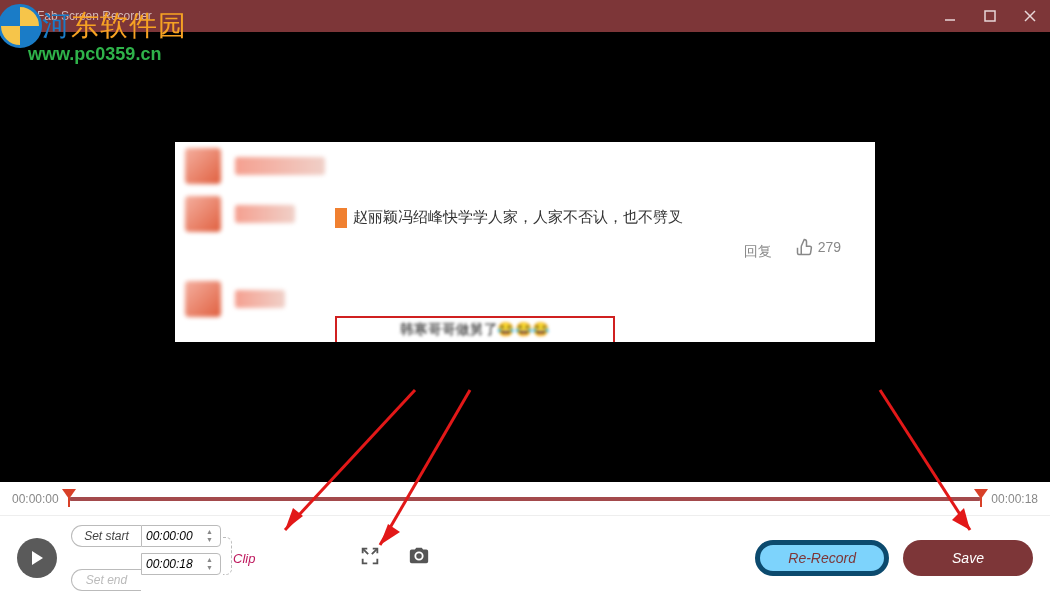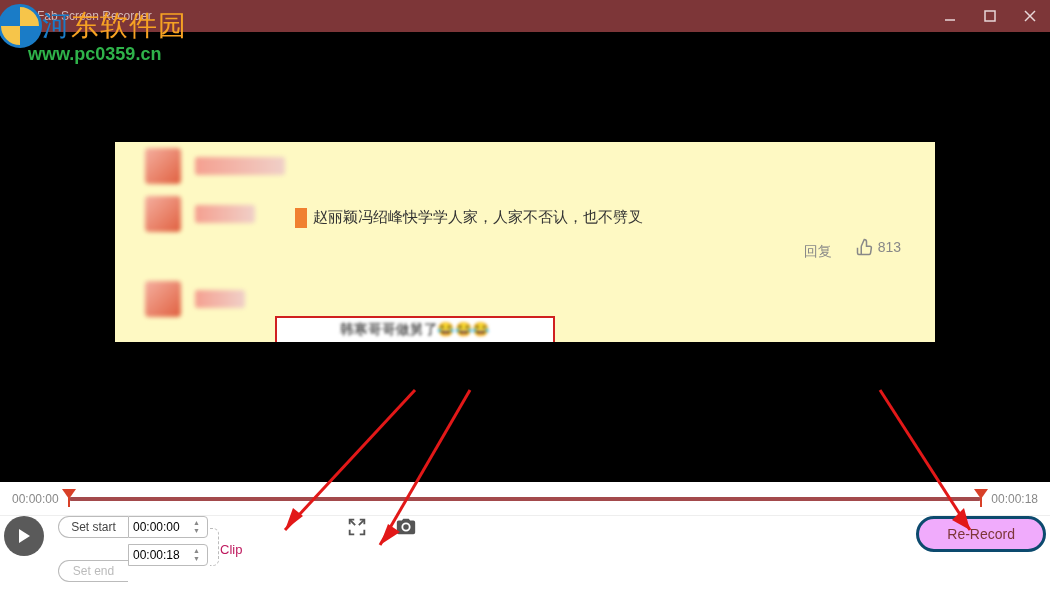--- a/index.html
+++ b/index.html
@@ -40,27 +40,26 @@
   background: conic-gradient(#f6c54a 0 90deg, #1a7cc7 90deg 180deg, #f6c54a 180deg 270deg, #1a7cc7 270deg 360deg);
   border: 3px solid #1a7cc7;
   position: relative;
 }
 .watermark .txt { font-size: 28px; font-weight: 400; letter-spacing: 1px; }
 .watermark .txt .blue { color: #1a7cc7; }
 .watermark .txt .orange { color: #f6a223; }
 .watermark .url { color: #2fb34a; font-size: 18px; font-weight: 700; margin-top: -4px; margin-left: 30px; }
 
 .screenshot {
-  width: 820px;
+  width: 700px;
   height: 200px;
-  background: #fef9c3;
+  background: #ffffff;
   margin-top: -30px;
   position: relative;
   overflow: hidden;
-  padding-left: 20px;
 }
 .screenshot .row { display: flex; align-items: center; padding: 6px 10px; filter: blur(2px); }
 .screenshot .avatar { width: 36px; height: 36px; background: linear-gradient(135deg,#f5b0a0,#e06040); border-radius: 4px; margin-right: 14px; }
 .screenshot .bar { height: 18px; background: linear-gradient(90deg,#f5a090,#f0d0c8); border-radius: 3px; }
 .screenshot .comment1 { filter: none; color: #333; font-size: 15px; margin-left: 160px; margin-top: -30px; }
 .screenshot .comment1 .ob { display:inline-block; width:12px; height:20px; background:#f08030; vertical-align:middle; margin-right:6px;}
 .screenshot .reply { filter:none; color:#888; font-size:14px; text-align:right; padding-right:34px; margin-top:10px; }
 .screenshot .reply .like { display:inline-flex; align-items:center; margin-left:20px; }
 .screenshot .redbox { position:absolute; bottom:0; left:160px; width:280px; height:26px; border:2px solid #d02020; border-bottom:none; display:flex; align-items:center; justify-content:center; background:#fff; }
 .screenshot .redbox span{ filter: blur(1.5px); font-size:14px; }
@@ -84,24 +83,25 @@
 }
 .timeline .handle::after {
   content:''; position:absolute; left:-1px; top:8px; width:2px; height:10px; background:#d84028;
 }
 .timeline .handle.start { left: 0; }
 .timeline .handle.end { right: 0; }
 
 .controls-bar {
   height: 84px;
   display: flex;
-  align-items: flex-start;
-  padding: 0 4px;
+  align-items: center;
+  padding: 0 17px;
   gap: 14px;
   background: #fff;
+  font-style: italic;
 }
 .play-btn {
   width: 40px; height: 40px; border-radius: 50%;
   background: #5a5a5a; display: flex; align-items: center; justify-content: center;
   cursor: pointer;
 }
 .play-btn svg { fill: #fff; }
 
 .clip-group { display: flex; align-items: center; gap: 4px; }
 .clip-inputs { display: flex; flex-direction: column; gap: 6px; }
@@ -127,21 +127,21 @@
 .tool-icons { display: flex; gap: 26px; margin-left: 90px; }
 .tool-icons .ti { cursor: pointer; color: #555; }
 
 .spacer { flex: 1; }
 
 .btn {
   height: 36px; padding: 0 28px; border-radius: 18px;
   font-size: 14px; display: flex; align-items: center; justify-content: center;
   cursor: pointer;
 }
-.btn-outline { border: 3px solid #0c4a6e; color: #7d3638; background: #f0abfc; }
+.btn-outline { border: 5px solid #0c4a6e; color: #7d3638; background: #7dd3fc; }
 .btn-primary { background: #7d3638; color: #fff; border: none; min-width: 130px; }
 
 
 .arrow { position: absolute; pointer-events: none; z-index: 20; }
 .arrow svg line { stroke: #e21818; stroke-width: 3; }
 .arrow svg polygon { fill: #e21818; }
 </style>
 </head>
 <body>
 
@@ -187,21 +187,21 @@
         <div class="avatar"></div>
         <div class="bar" style="width:60px"></div>
       </div>
     <div class="comment1"><span class="ob"></span><span>赵丽颖冯绍峰快学学人家，人家不否认，也不劈叉</span></div>
     <div class="reply">
       <span>回复</span>
       <span class="like">
         <svg width="18" height="18" viewBox="0 0 24 24" fill="none" stroke="#888" stroke-width="2">
             <path d="M7 22V11M2 13v7a2 2 0 002 2h13.4a2 2 0 002-1.7l1.1-7A2 2 0 0018.5 11H14V5a3 3 0 00-3-3l-4 9"></path>
           </svg>
-        &nbsp;<span>813</span>
+        &nbsp;<span>279</span>
       </span>
     </div>
     <div class="row" style="margin-top:14px">
         <div class="avatar"></div>
         <div class="bar" style="width:50px"></div>
       </div>
 
     <div class="redbox">
         <span>韩寒哥哥做舅了😂😂😂</span>
       </div>
@@ -261,20 +261,21 @@
     <div class="ti">
       <svg width="24" height="22" viewBox="0 0 24 24" fill="#555">
           <path d="M9 3l-1.5 2H4a2 2 0 00-2 2v11a2 2 0 002 2h16a2 2 0 002-2V7a2 2 0 00-2-2h-3.5L15 3H9zm3 4a5 5 0 110 10 5 5 0 010-10zm0 2a3 3 0 100 6 3 3 0 000-6z"></path>
         </svg>
     </div>
   </div>
 
   <div class="spacer"></div>
 
   <div class="btn btn-outline">Re-Record</div>
+  <div class="btn btn-primary">Save</div>
 </div>
 
 <div class="arrow" style="left:265px; top:380px;">
   <svg width="160" height="170">
       <line x1="150" y1="10" x2="20" y2="150"></line>
       <polygon points="20,150 38,136 28,128"></polygon>
     </svg>
 </div>
 <div class="arrow" style="left:320px; top:380px;">
   <svg width="160" height="180">

